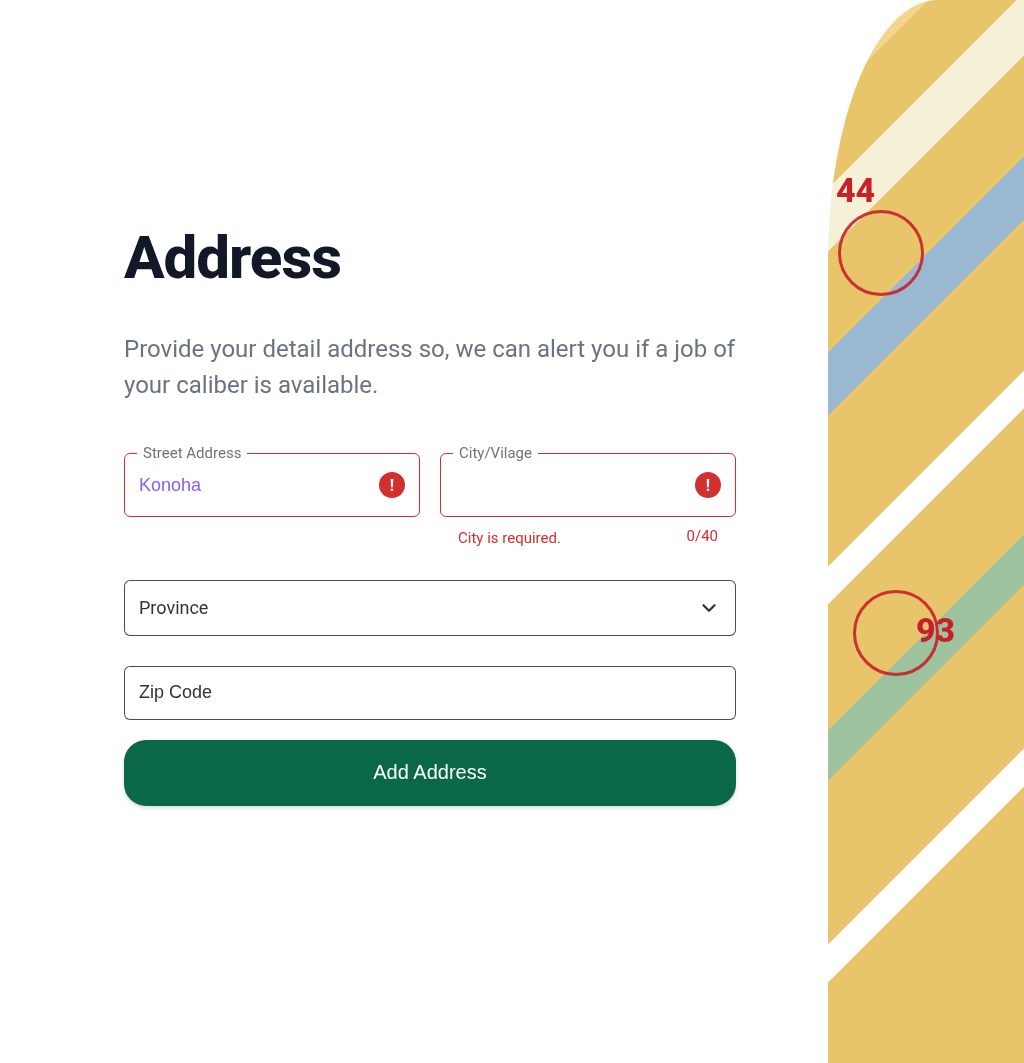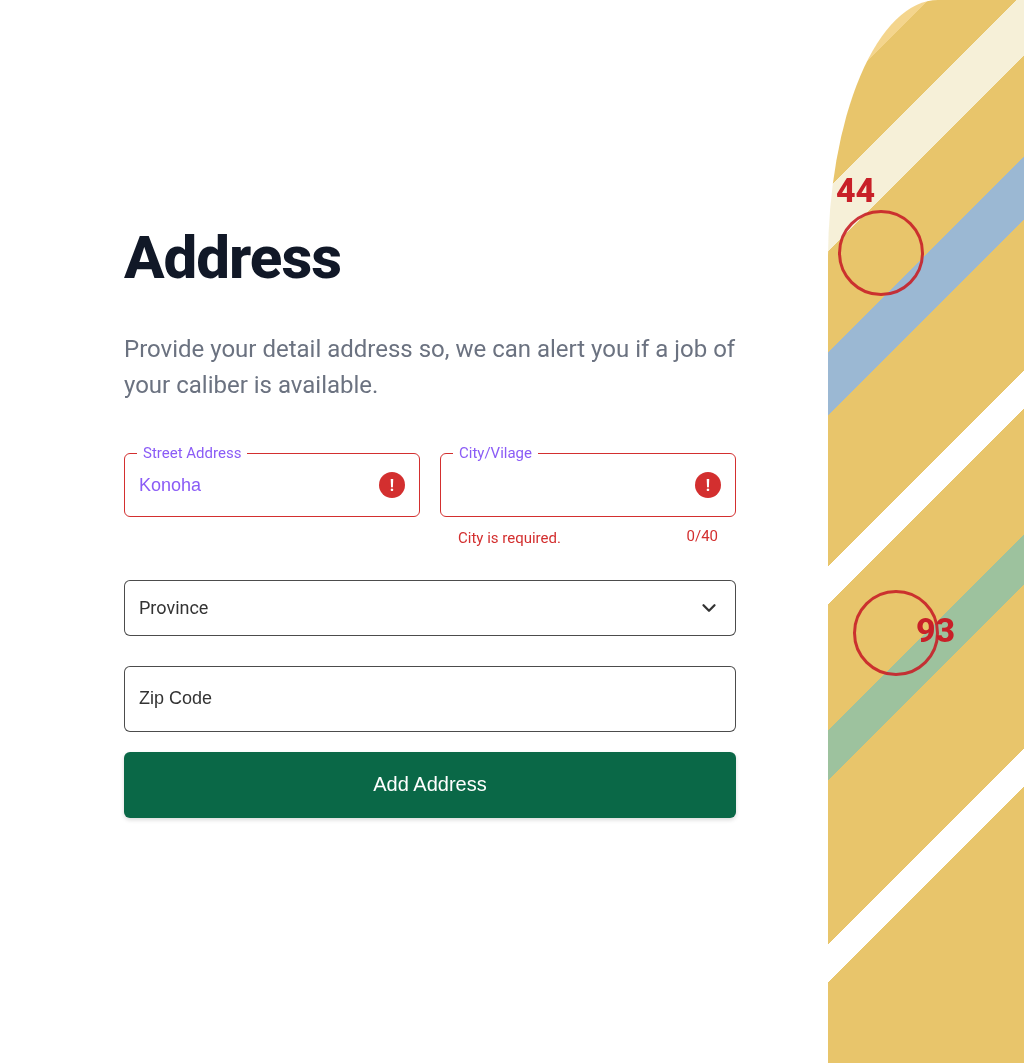--- a/index.html
+++ b/index.html
@@ -41,21 +41,21 @@
     margin-bottom: 30px;
   }
   .field-wrap {
     flex: 1;
     position: relative;
   }
   .field-wrap.error .outline-field {
     border-color: #d32f2f;
   }
   .field-wrap.error .floating-label {
-    color: #8b5cf6;
+    color: #737373;
   }
   .outline-field {
     position: relative;
     border: 1px solid rgba(0,0,0,0.5);
     border-radius: 6px;
     height: 64px;
     display: flex;
     align-items: center;
     padding: 0 14px;
     background: #fff;
@@ -130,41 +130,41 @@
     height: 24px;
     display: flex;
     align-items: center;
     justify-content: center;
   }
   .chevron svg { width: 22px; height: 22px; }
   .plain-field {
     position: relative;
     border: 1px solid rgba(0,0,0,0.7);
     border-radius: 6px;
-    height: 66px;
+    height: 54px;
     display: flex;
     align-items: center;
     padding: 0 14px;
     background: #fff;
     margin-bottom: 20px;
   }
   .plain-field input {
     border: none;
     outline: none;
     font-size: 18px;
     width: 100%;
     background: transparent;
     color: #111;
   }
   .plain-field input::placeholder { color: #333; }
   .submit-btn {
     width: 100%;
     height: 66px;
     border: none;
-    border-radius: 6px;
+    border-radius: 22px;
     background: #0a6847;
     color: #fff;
     font-size: 20px;
     font-weight: 500;
     cursor: pointer;
     box-shadow: 0 2px 4px rgba(0,0,0,0.15);
   }
   .side-image {
     width: 196px;
     height: 100%;

